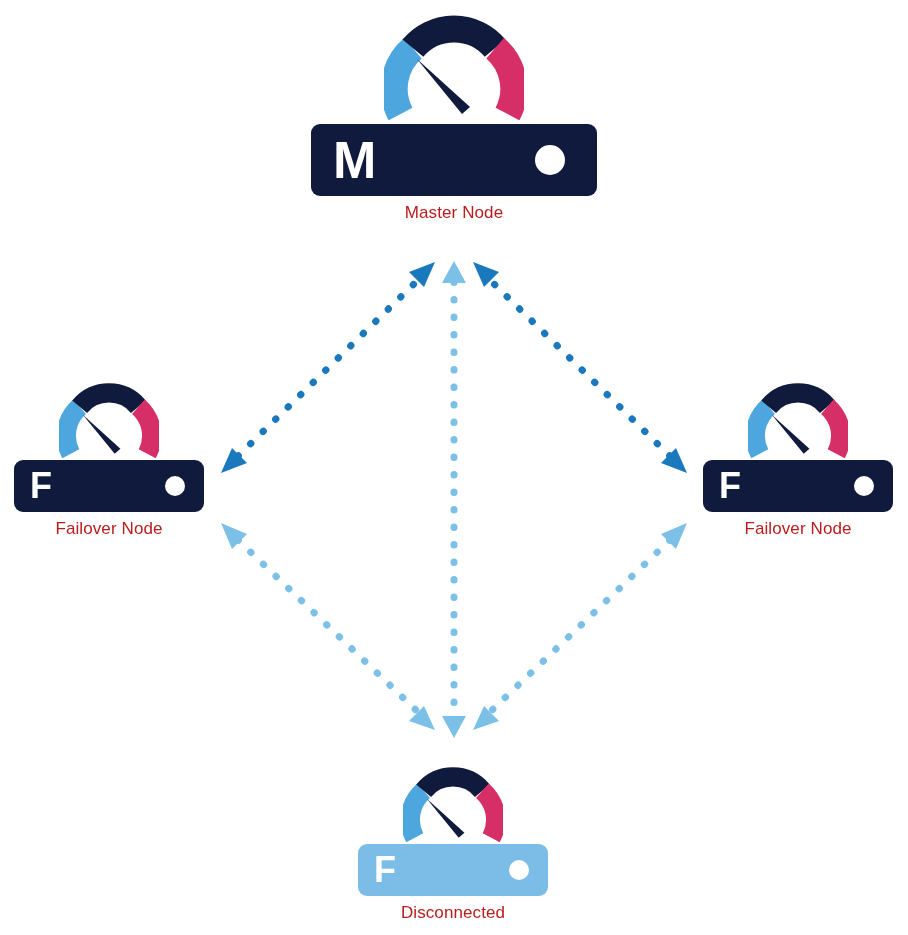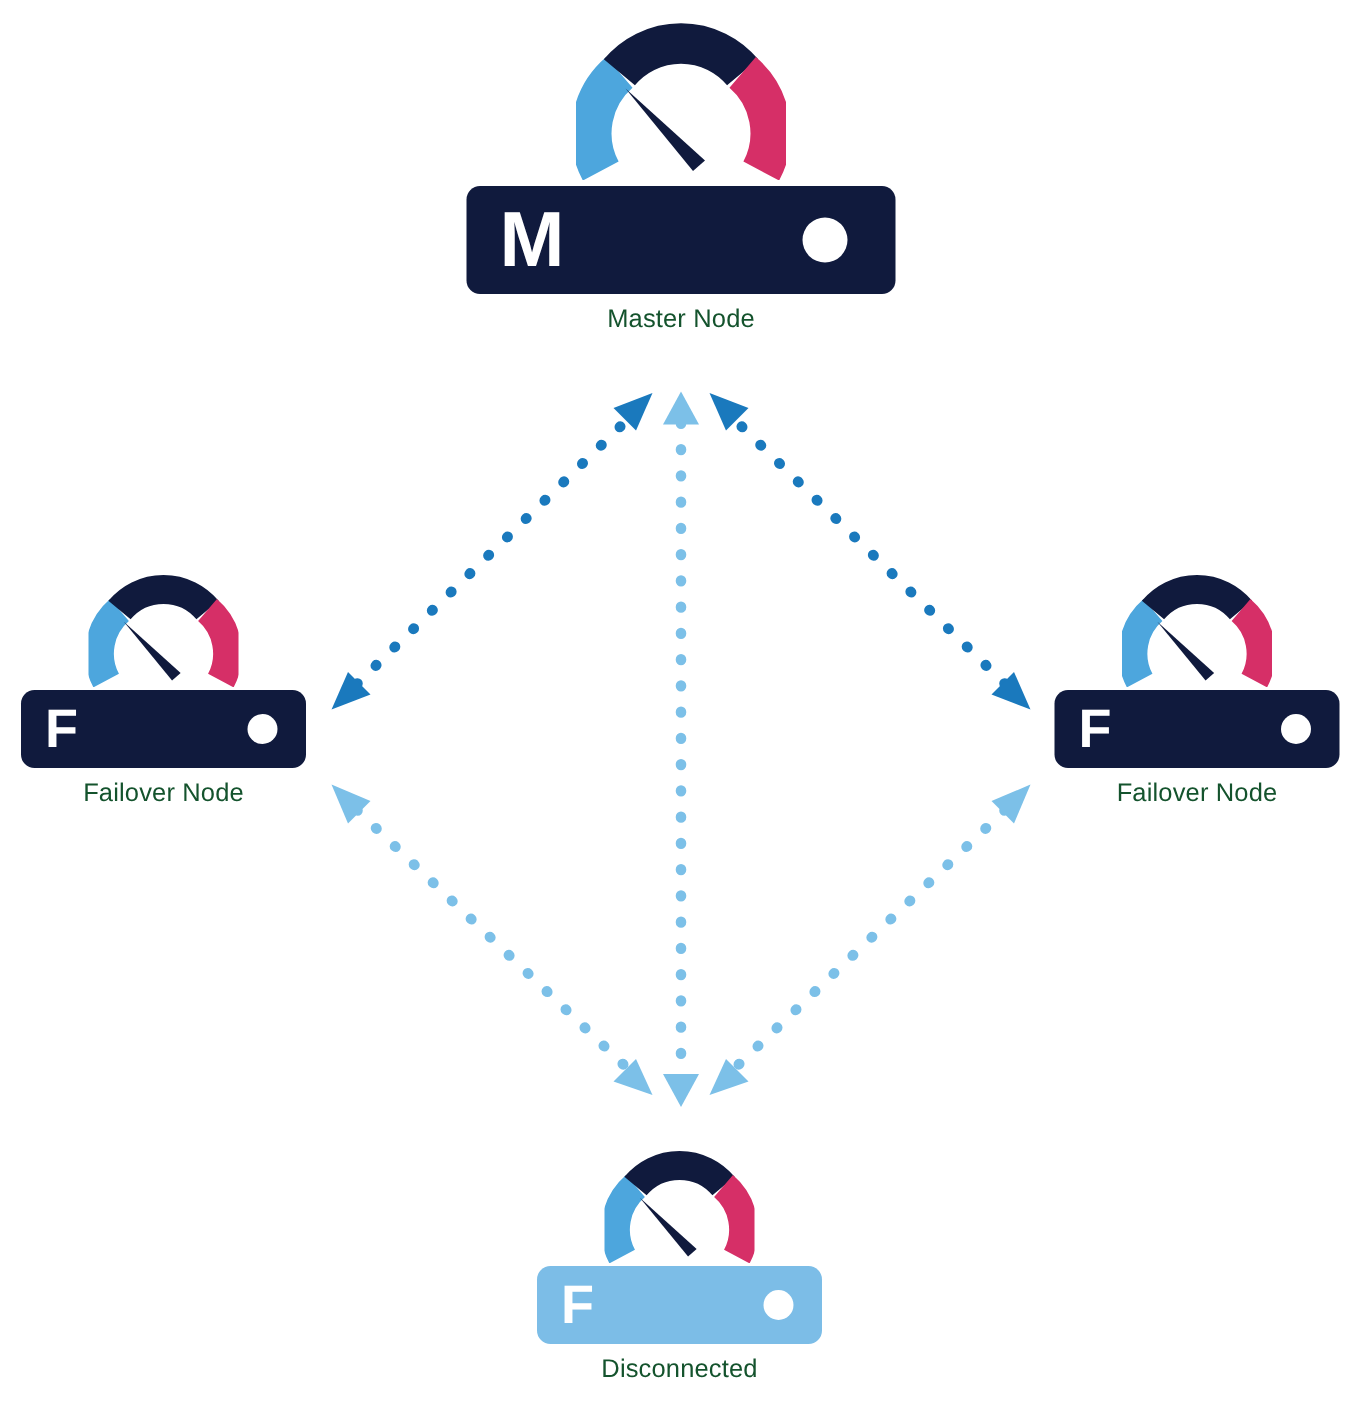--- a/index.html
+++ b/index.html
@@ -65,21 +65,21 @@
 
   .node-led {
     position: absolute;
     border-radius: 50%;
     background: #ffffff;
   }
 
   .node-label {
     margin-top: 7px;
     font-size: 17px;
-    color: #14532d;
+    color: #b91c1c;
     font-family: "Liberation Sans", sans-serif;
     white-space: nowrap;
     letter-spacing: 0.1px;
   }
 
   
   #node-master { left: 311px; top: 8px; align-items: center; }
   #node-master .node-bar { width: 286px; height: 72px; }
   #node-master .node-led { right: 32px; width: 30px; height: 30px; }
   #node-master .gauge-wrap { margin-bottom: 4px; }

